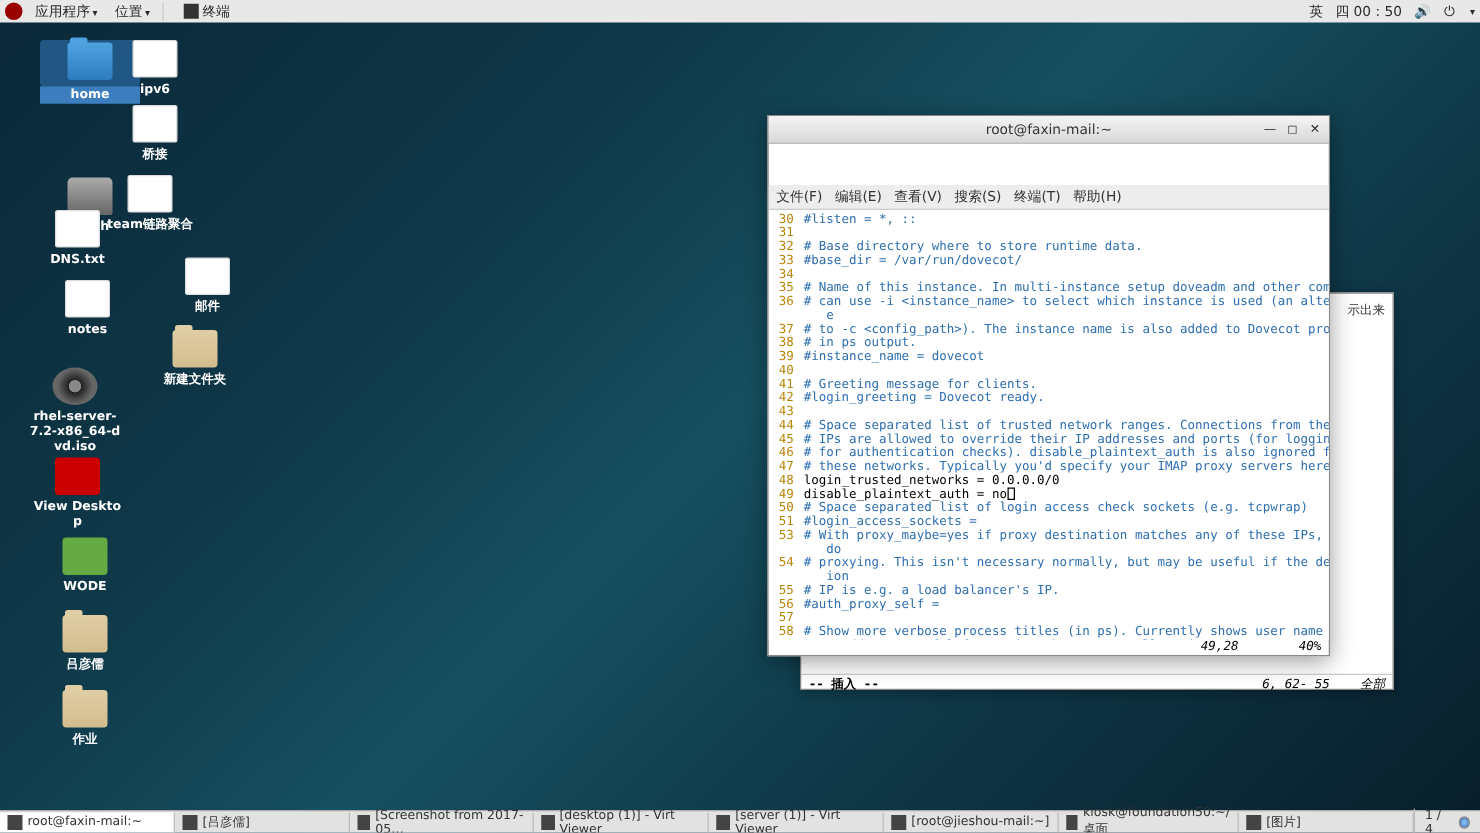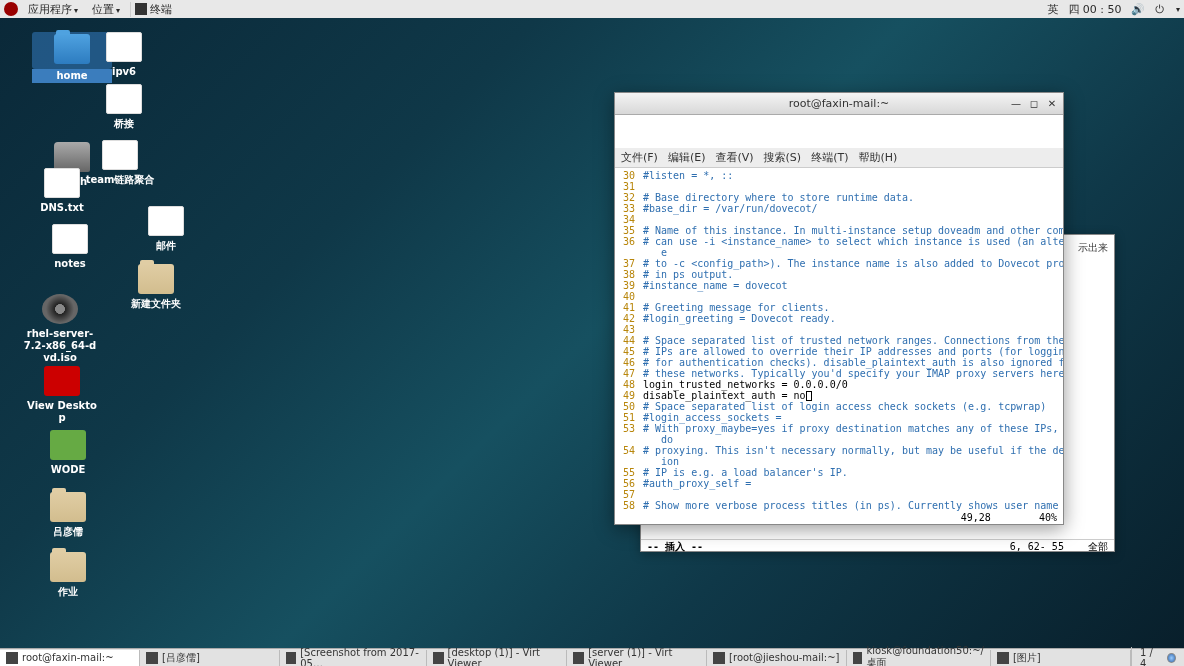--- a/index.html
+++ b/index.html
@@ -17,21 +17,21 @@
   position: absolute; top: 0; left: 0; right: 0; height: 18px;
   background: #e8e8e8; color: #2a2a2a;
   display: flex; align-items: center; padding: 0 4px;
   font-size: 11px;
 }
 .top-panel .left { display: flex; align-items: center; gap: 6px; }
 .top-panel .right { margin-left: auto; display: flex; align-items: center; gap: 10px; }
 .menu-item { padding: 2px 4px; }
 .logo-icon { width: 14px; height: 14px; background: #900; border-radius: 50%; display:inline-block; }
 .tri { font-size: 8px; margin-left: 2px; }
-.task-app { display:flex; align-items:center; gap:3px; padding:0 4px; border-left:1px solid #ccc;text-align:center; }
+.task-app { display:flex; align-items:center; gap:3px; padding:0 16px; border-left:1px solid #ccc;text-align:center; }
 .mini-ico { width:12px; height:12px; background:#333; display:inline-block; }
 
 
 .desktop { position: absolute; top: 22px; left: 0; right: 0; bottom: 18px; font-weight: bold; }
 .dicon { position: absolute; width: 80px; text-align: center; font-size: 10px; color: #fff; }
 .dicon .ic { width: 36px; height: 30px; margin: 0 auto 3px; }
 .dicon .lbl { line-height: 12px; word-break: break-all; padding: 1px 2px; }
 .dicon.sel .ic-wrap { background: rgba(60,140,220,0.45); padding:2px; border-radius:3px; }
 .ic.folder { background: linear-gradient(#4fa2e0,#2d7cc0); border-radius: 3px; position:relative; }
 .ic.folder::before { content:""; position:absolute; top:-4px; left:2px; width:14px; height:5px; background:#4fa2e0; border-radius:2px 2px 0 0; }
@@ -54,21 +54,21 @@
 .titlebar .wbtns { position:absolute; right:4px; top:3px; display:flex; gap:4px; }
 .wbtn { width:14px; height:14px; display:flex; align-items:center; justify-content:center; font-size:10px; color:#333; border:1px solid transparent; }
 .menubar { height: 20px; background: #ededed; border-bottom:1px solid #ccc; display:flex; align-items:center; padding:0 6px; gap:10px; font-size:11px; color:#333;margin-top:33px; }
 .term-body { flex:1; overflow:hidden; background:#fff; font-family: "DejaVu Sans Mono", monospace; font-size:10px; line-height:11px; padding:2px 0 0 2px; }
 .code-line { white-space: pre; }
 .ln { color:#b8860b; display:inline-block; width:18px; text-align:right; margin-right:8px; }
 .cm { color:#2f6fb0;text-align:center; }
 .nn { color:#000; }
 .cursor { display:inline-block; width:6px; height:10px; border:1px solid #000; vertical-align:middle; }
 .status-bar { height:12px; font-family:monospace; font-size:10px; padding:0 6px; display:flex; color:#000; }
-.status-bar .r { margin-left:auto; }
+.status-bar .r { margin-left:auto;font-style:italic; }
 
 
 .win-back {
   position: absolute; left: 640px; top: 234px; width: 475px; height: 318px;
   background: #fff; border: 1px solid #888; box-shadow: 0 2px 10px rgba(0,0,0,0.3);
 }
 .win-back .body { height: calc(100% - 12px); padding:6px; color:#333; font-family:monospace; font-size:10px; }
 .win-back .status-bar { border-top:1px solid #ccc; }
 
 

